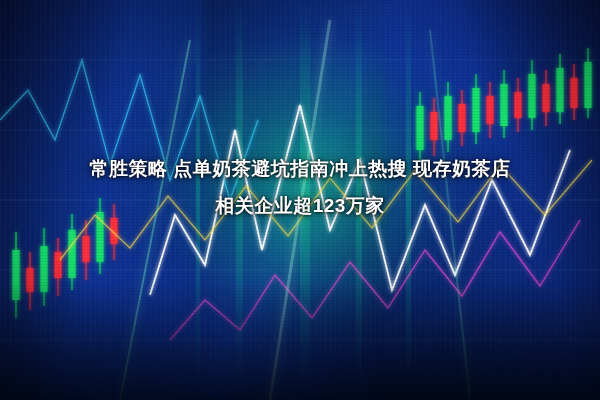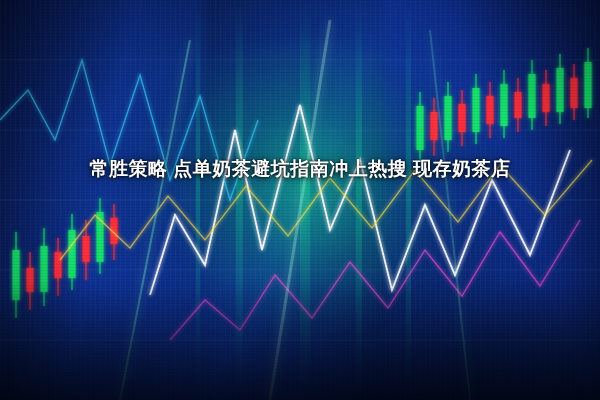--- a/index.html
+++ b/index.html
@@ -222,15 +222,16 @@
     </g>
   </svg>
 
   <div class="scanlines"></div>
   <div class="vscan"></div>
   <div class="bottom-fade"></div>
   <div class="vignette"></div>
 
   <div class="headline">
     <span>常胜策略 点单奶茶避坑指南冲上热搜 现存奶茶店</span>
+    <span class="line2">相关企业超123万家</span>
   </div>
 
 </div>
 
 </body></html>

